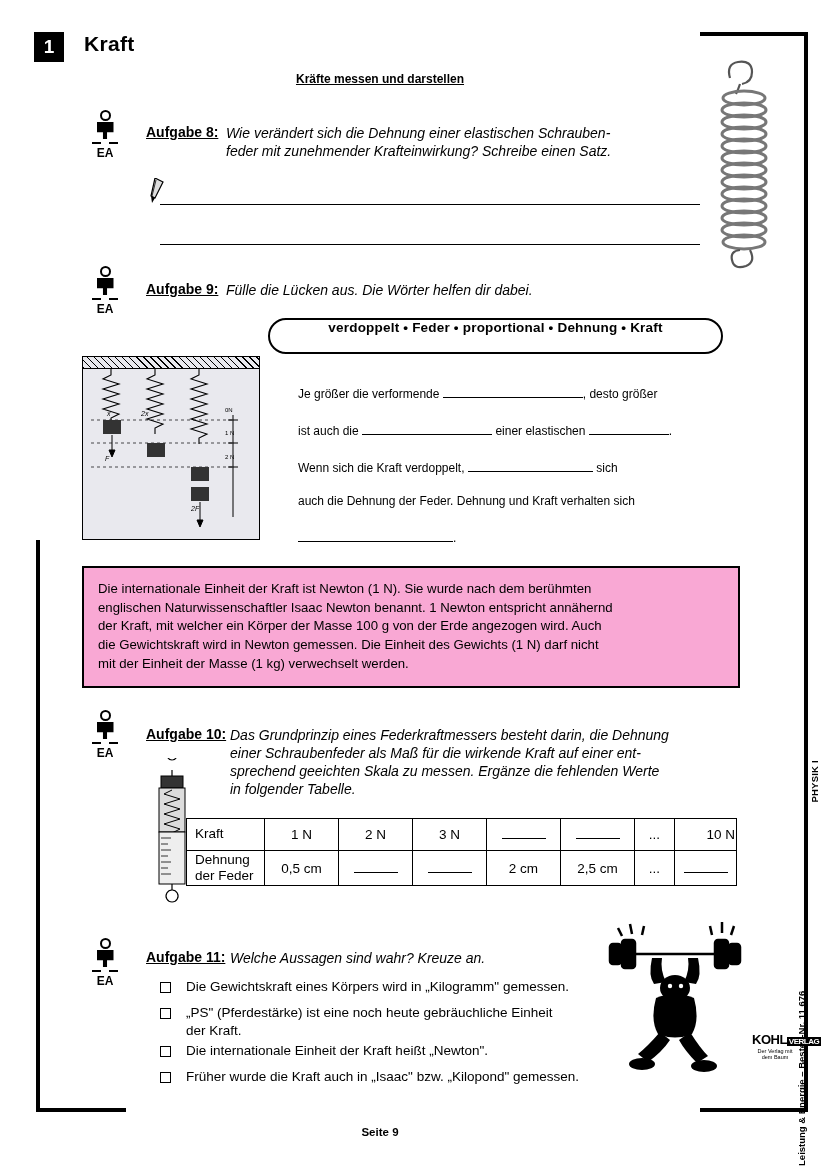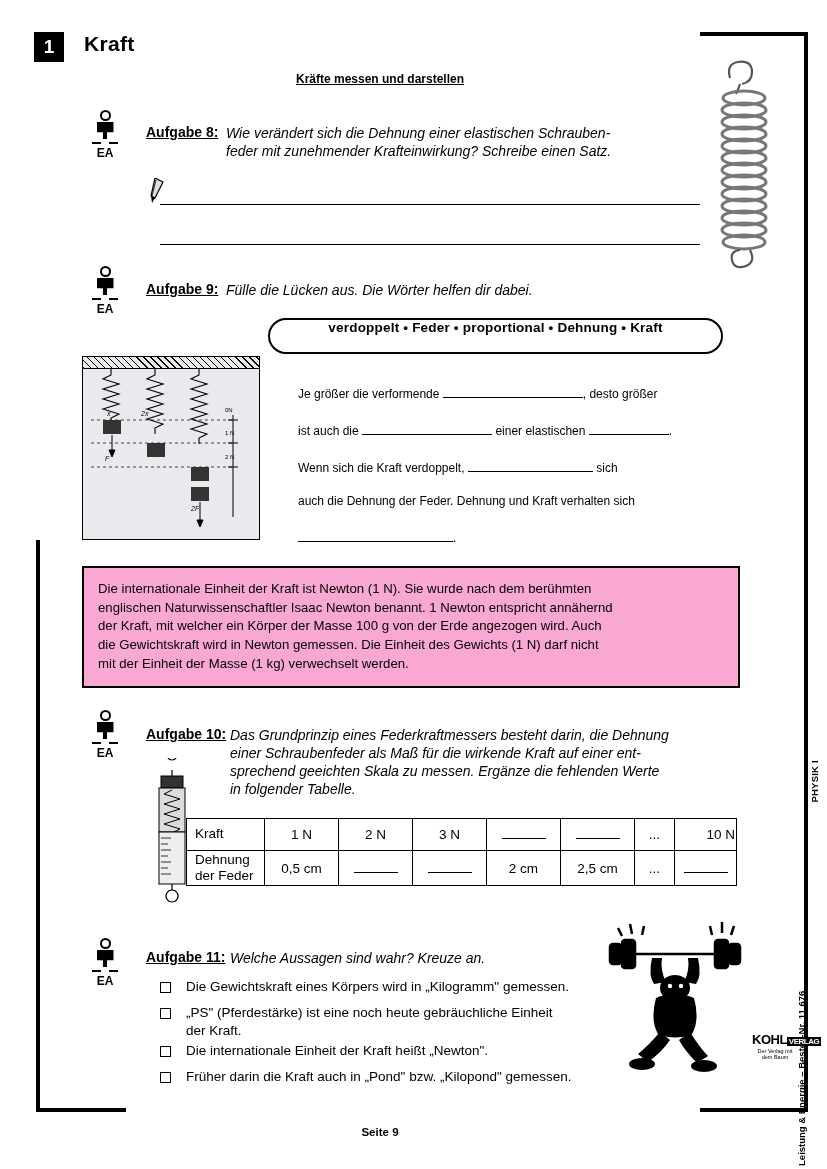--- a/index.html
+++ b/index.html
@@ -395,21 +395,21 @@
   <div class="cb-text" style="left:186px; top:978px; width:470px;">Die Gewichtskraft eines Körpers wird in „Kilogramm" gemessen.</div>
 
   <div class="cb" style="left:160px; top:1008px;"></div>
   <div class="cb-text" style="left:186px; top:1004px; width:470px;">„PS" (Pferdestärke) ist eine noch heute gebräuchliche Einheit</div>
   <div class="cb-text" style="left:186px; top:1022px; width:470px;">der Kraft.</div>
 
   <div class="cb" style="left:160px; top:1046px;"></div>
   <div class="cb-text" style="left:186px; top:1042px; width:470px;">Die internationale Einheit der Kraft heißt „Newton".</div>
 
   <div class="cb" style="left:160px; top:1072px;"></div>
-  <div class="cb-text" style="left:186px; top:1068px; width:470px;">Früher darin die Kraft auch in „Pond" bzw. „Kilopond" gemessen.</div>
+  <div class="cb-text" style="left:186px; top:1068px; width:470px;">Früher wurde die Kraft auch in „Isaac" bzw. „Kilopond" gemessen.</div>
 
   <svg class="lifter" viewBox="0 0 150 160">
     <g stroke="#000" stroke-width="2.5" fill="#000">
       <line x1="30" y1="36" x2="120" y2="36"></line>
       <rect x="22" y="22" width="13" height="28" rx="3"></rect>
       <rect x="10" y="26" width="11" height="20" rx="3"></rect>
       <rect x="115" y="22" width="13" height="28" rx="3"></rect>
       <rect x="129" y="26" width="11" height="20" rx="3"></rect>
     </g>
     <g fill="#000">

